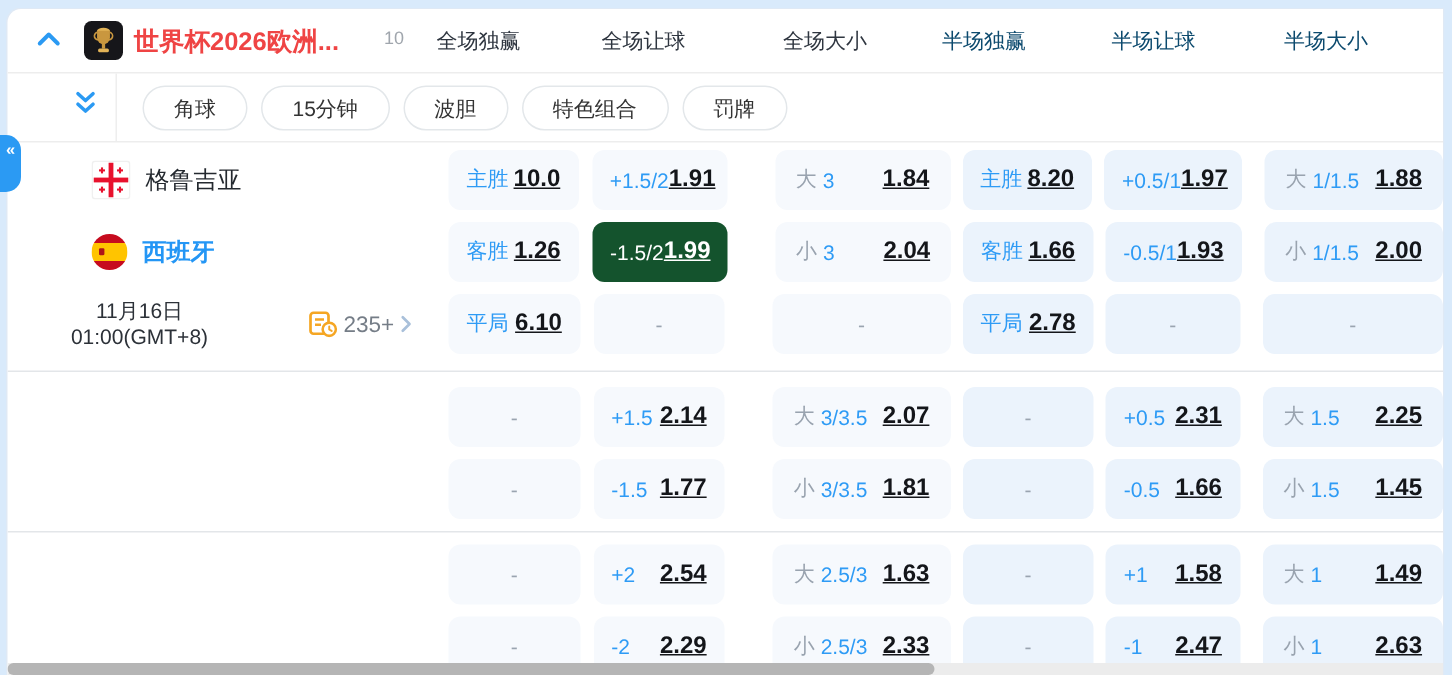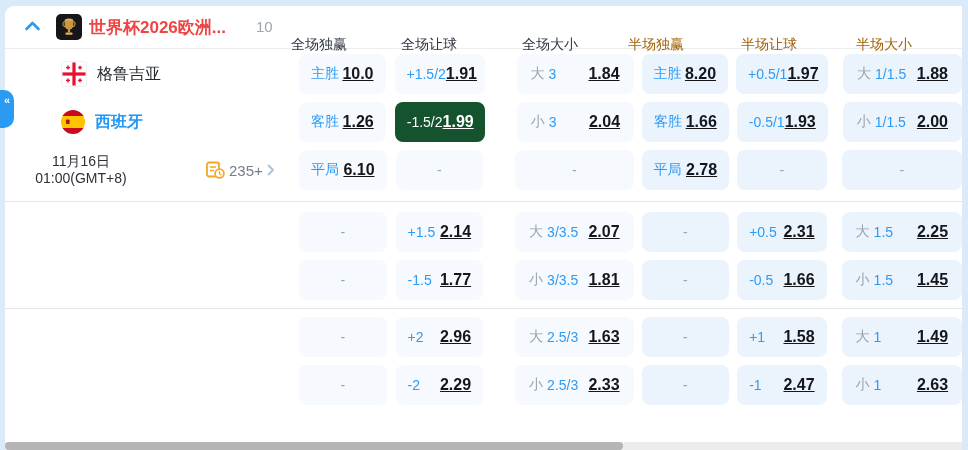--- a/index.html
+++ b/index.html
@@ -15,23 +15,23 @@
     border-radius:10px 0 0 0;overflow:hidden;
   }
   
   .row1{position:relative;height:42px;border-bottom:1px solid #ededed;}
   .collapse-btn{position:absolute;left:19px;top:13px;width:17px;height:14px;cursor:pointer;}
   .trophy{position:absolute;left:51px;top:8px;width:26px;height:26px;}
   .title{
     position:absolute;left:84px;top:10px;max-width:160px;white-space:nowrap;
     overflow:hidden;font-size:17px;font-weight:700;color:#ef4444;
   }
-  .count{position:absolute;left:251px;top:12px;font-size:15px;color:#a0a6ad;}
-  .tab{position:absolute;top:30px;font-size:14px;color:#2f3640;cursor:pointer;}
-  .tab.hl{color:#a16207;}
+  .count{position:absolute;left:251px;top:12px;font-size:12px;color:#a0a6ad;}
+  .tab{position:absolute;top:13px;font-size:14px;color:#2f3640;cursor:pointer;}
+  .tab.hl{color:#0c4a6e;}
   
   .row2{position:relative;height:45px;border-bottom:1px solid #ededed;display:flex;align-items:center;}
   .icon-col{width:72px;height:100%;border-right:1px solid #eeeeee;display:flex;align-items:center;flex:0 0 72px;}
   .dblchev{margin-left:45px;}
   .pills{display:flex;gap:9px;margin-left:17px;}
   .pill{
     height:30px;line-height:28px;padding:0 20px;border:1px solid #e3e7ea;border-radius:16px;
     font-size:14px;color:#333;background:#fff;cursor:pointer;box-sizing:border-box;
   }
   
@@ -61,21 +61,21 @@
   .cell.sel{background:#14532d;}
   .cell.sel .lab,.cell.sel .val{color:#fff;}
   
   .leftcol{position:absolute;left:0;top:0;width:296px;height:100%;}
   .team-row{position:absolute;left:0;height:40px;display:flex;align-items:center;}
   .team-row.t1{top:5px;}
   .team-row.t2{top:53px;}
   .flag{margin-left:56px;margin-right:10px;flex:0 0 auto;display:flex;}
   .tname{font-size:16px;color:#24292f;}
   .tname.away{color:#2496f5;font-weight:700;}
-  .date-block{position:absolute;left:0;top:101px;width:152px;height:40px;
+  .date-block{position:absolute;left:12px;top:101px;width:152px;height:40px;
     display:flex;flex-direction:column;justify-content:center;text-align:center;
     font-size:14px;color:#2c3138;line-height:17px;}
   .markets{position:absolute;left:201px;top:101px;height:40px;display:flex;align-items:center;gap:4px;cursor:pointer;}
   .markets .mtext{font-size:15px;color:#757d87;}
   
   .side-tab{
     position:absolute;left:0;top:90px;width:14px;height:38px;background:#2b9af3;
     border-radius:0 10px 10px 0;z-index:5;cursor:pointer;color:#fff;
     font-size:11px;font-weight:700;text-align:center;line-height:14px;padding-top:3px;box-sizing:border-box;
   }
@@ -102,20 +102,37 @@
         <path d="M17.3,7.5 a2.6,2.6 0 1 1 -1.8,5" fill="none" stroke="#c9973f" stroke-width="1.1"></path>
         <rect x="11.9" y="15" width="2.2" height="3.4" fill="#c9973f"></rect>
         <rect x="9.4" y="18.4" width="7.2" height="2.4" rx="1" fill="#e2b357"></rect>
       </svg>
     </span>
     <span class="title">世界杯2026欧洲...</span>
     <span class="count">10</span>
     <span><span class="tab" style="left: 286px;">全场独赢</span><span class="tab" style="left: 396px;">全场让球</span><span class="tab" style="left: 517px;">全场大小</span><span class="tab hl" style="left: 623px;">半场独赢</span><span class="tab hl" style="left: 736px;">半场让球</span><span class="tab hl" style="left: 851px;">半场大小</span></span>
   </div>
 
+  <div class="row2">
+    <div class="icon-col">
+      <span class="dblchev">
+        <svg width="14" height="18" viewBox="0 0 14 18">
+          <polyline points="2,2.5 7,7 12,2.5" fill="none" stroke="#2b9af3" stroke-width="2.4" stroke-linecap="round" stroke-linejoin="round"></polyline>
+          <polyline points="2,9.5 7,14 12,9.5" fill="none" stroke="#2b9af3" stroke-width="2.4" stroke-linecap="round" stroke-linejoin="round"></polyline>
+        </svg>
+      </span>
+    </div>
+    <div class="pills">
+        <span class="pill">角球</span>
+        <span class="pill">15分钟</span>
+        <span class="pill">波胆</span>
+        <span class="pill">特色组合</span>
+        <span class="pill">罚牌</span>
+      </div>
+  </div>
 
   <div class="content">
     <div>
         <div class="grp g0">
           <div class="orow">
             <div class="cell c0">
               <span class="labwrap">
                 <span class="lab">主胜</span>
               </span>
               <span class="val">10.0</span>
@@ -274,21 +291,21 @@
             </div>
           </div>
         </div>
         <div class="grp g2">
           <div class="orow">
             <div class="cell c0 dash">-</div>
             <div class="cell c1">
               <span class="labwrap">
                 <span class="lab">+2</span>
               </span>
-              <span class="val">2.96</span>
+              <span class="val">2.54</span>
             </div>
             <div class="cell c2">
               <span class="labwrap">
                 <span class="pre">大</span>
                 <span class="lab">2.5/3</span>
               </span>
               <span class="val">1.63</span>
             </div>
             <div class="cell c3 right dash">-</div>
             <div class="cell c4 right">

